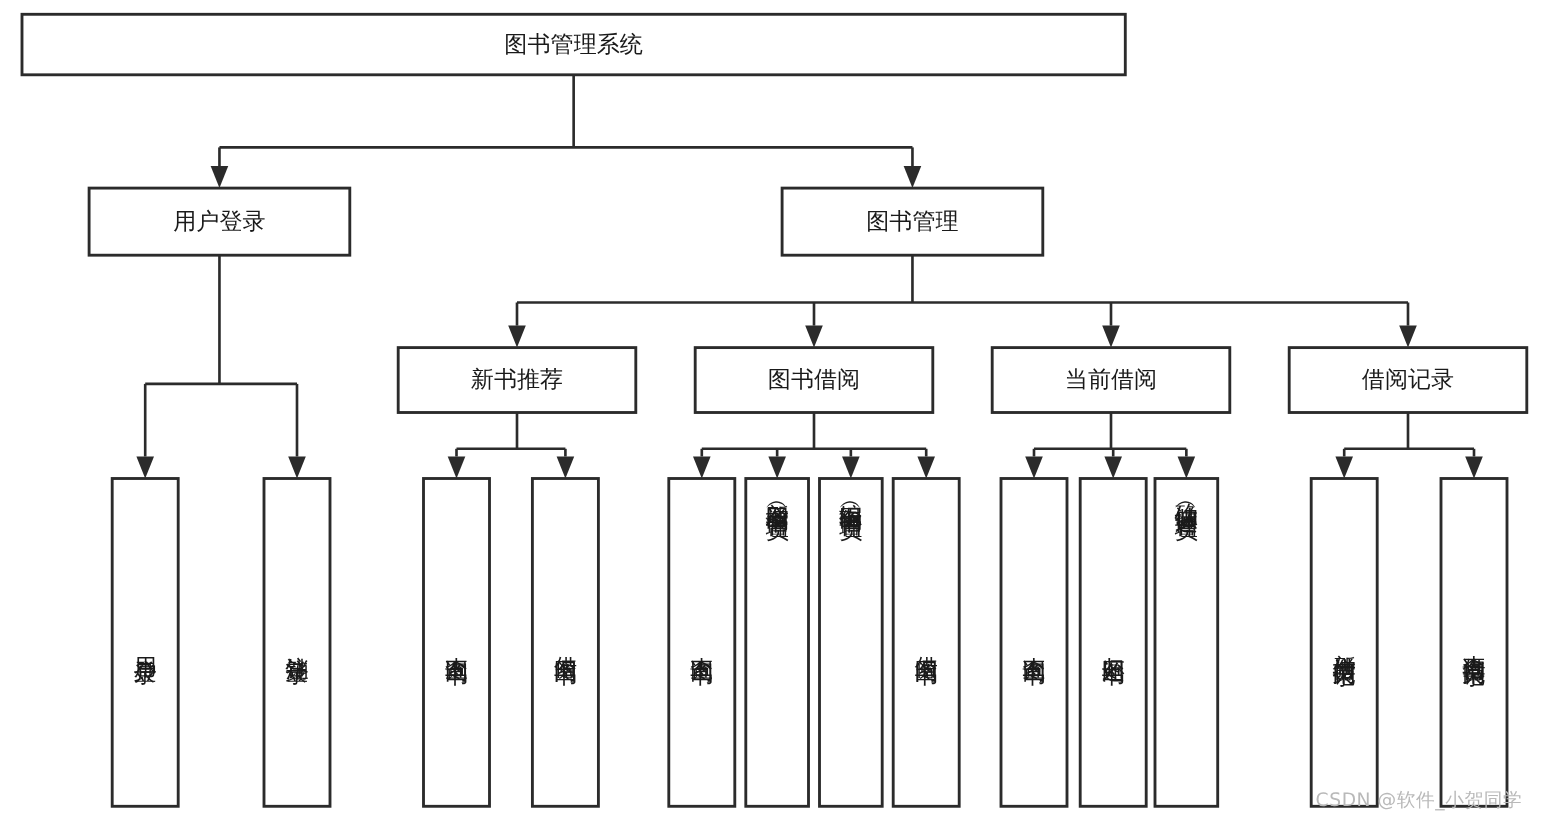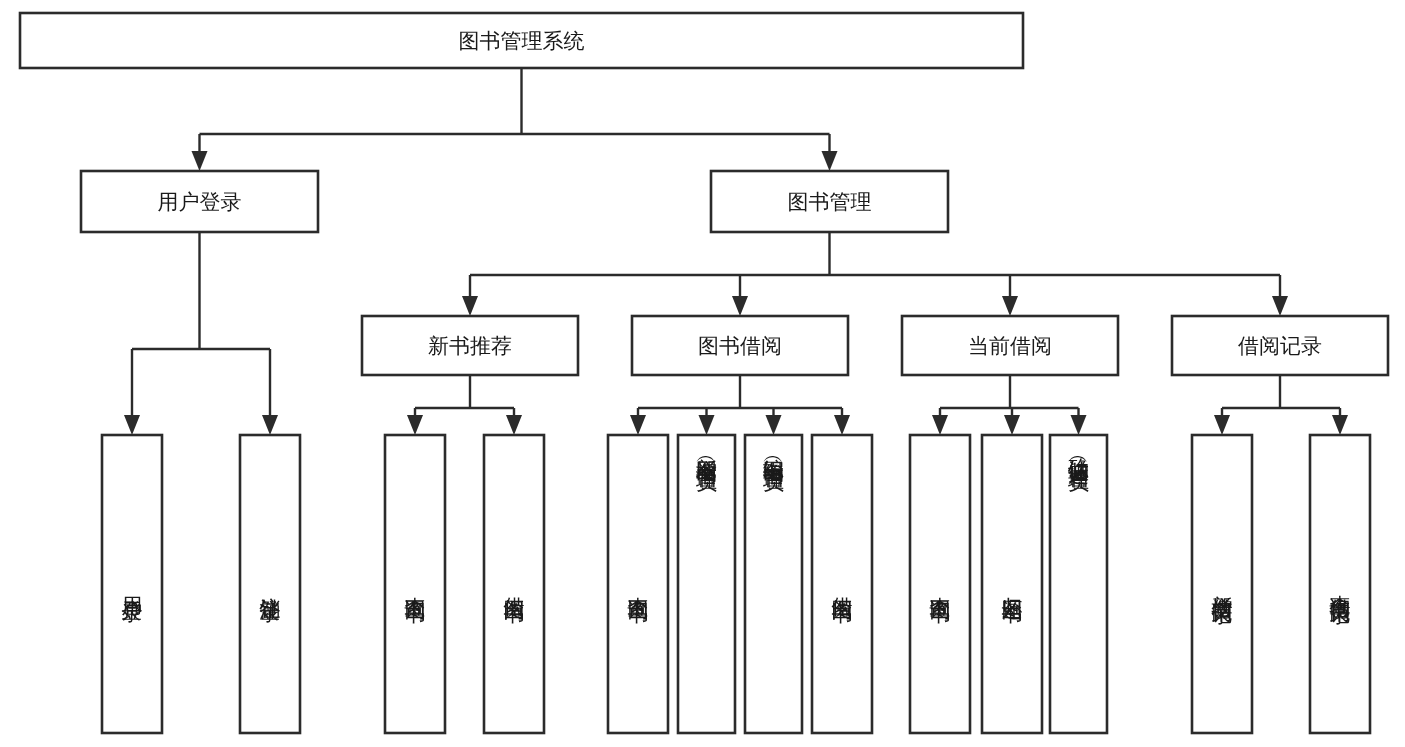--- a/index.html
+++ b/index.html
@@ -178,13 +178,14 @@
       <div class="leaf-label top-aligned" style="left: 678px; top: 441px; width: 57px; height: 288px;">新增图书（管理员）</div>
       <div class="leaf-label top-aligned" style="left: 745px; top: 441px; width: 57px; height: 288px;">编辑图书（管理员）</div>
       <div class="leaf-label" style="left: 812px; top: 435px; width: 60px; height: 298px;">借阅图书</div>
       <div class="leaf-label" style="left: 910px; top: 435px; width: 60px; height: 298px;">查询图书</div>
       <div class="leaf-label" style="left: 982px; top: 435px; width: 60px; height: 298px;">归还图书</div>
       <div class="leaf-label top-aligned" style="left: 1050px; top: 441px; width: 57px; height: 288px;">确认归还（管理员）</div>
       <div class="leaf-label" style="left: 1192px; top: 435px; width: 60px; height: 298px;">新增借阅记录</div>
       <div class="leaf-label" style="left: 1310px; top: 435px; width: 60px; height: 298px;">查询借阅记录</div>
     </div>
 
+  <div class="watermark" style="left:1196px; top:716px;">CSDN @软件_小贺同学</div>
 </div>
 
 </body></html>

